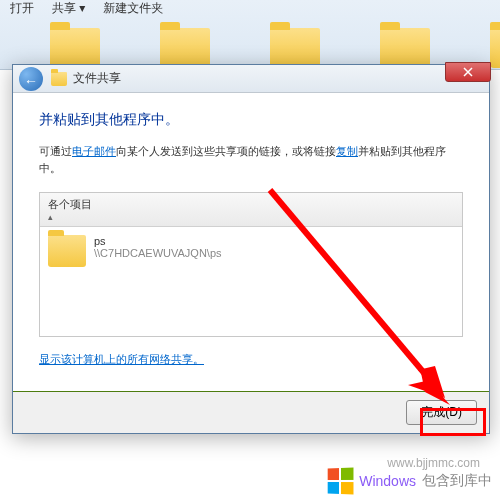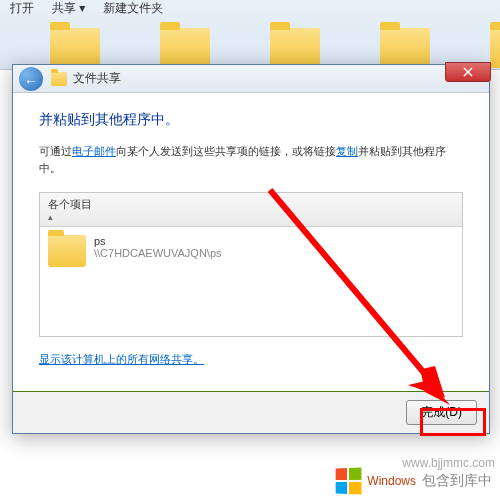--- a/index.html
+++ b/index.html
@@ -47,23 +47,23 @@
 
 .red-arrow { position: absolute; pointer-events: none; }
 .arrow-line { stroke: #ff0000; stroke-width: 6; fill: none; }
 .arrow-head { fill: #ff0000; }
 
 
 .watermark { position: absolute; bottom: 6px; right: 8px; display: flex; align-items: center; gap: 6px; }
 .win-logo { width: 26px; height: 26px; display: grid; grid-template-columns: 1fr 1fr; grid-template-rows: 1fr 1fr; gap: 2px; transform: perspective(40px) rotateY(-8deg); }
 .win-logo div:nth-child(1){background:#f25022;} .win-logo div:nth-child(2){background:#7fba00;}
 .win-logo div:nth-child(3){background:#00a4ef;} .win-logo div:nth-child(4){background:#ffb900;}
-.wm-text1 { font-size: 12px; color: #c2410c; font-weight: 300; }
+.wm-text1 { font-size: 14px; color: #8b5cf6; font-weight: 300; }
 .wm-text2 { font-size: 14px; color: #888; }
-.wm-url { position: absolute; bottom: 30px; right: 5px; font-size: 12px; color: #aaa; }
+.wm-url { position: absolute; bottom: 30px; right: 20px; font-size: 12px; color: #aaa; }
 </style>
 </head>
 <body>
 
 <div class="explorer-bg">
   <div class="explorer-toolbar">
     <span>打开</span>
     <span>共享 ▾</span>
     <span>新建文件夹</span>
   </div>

